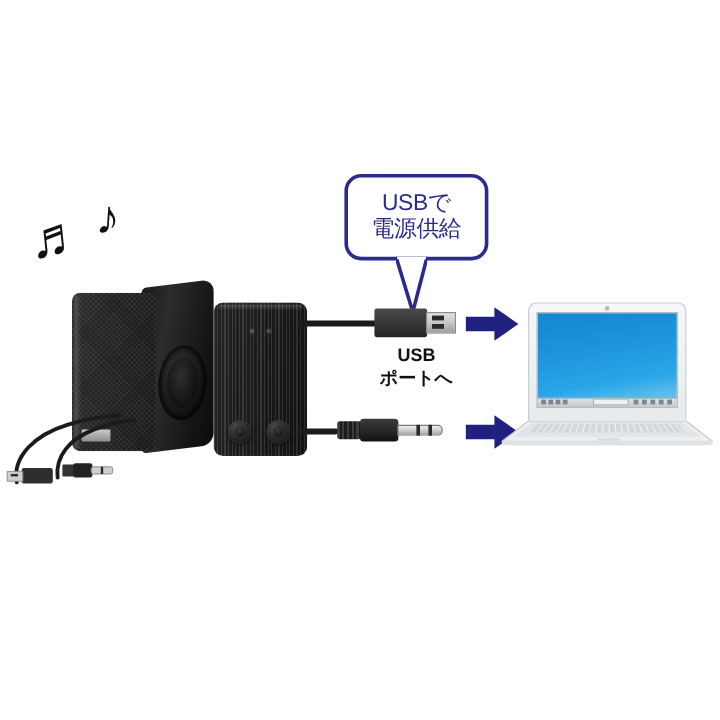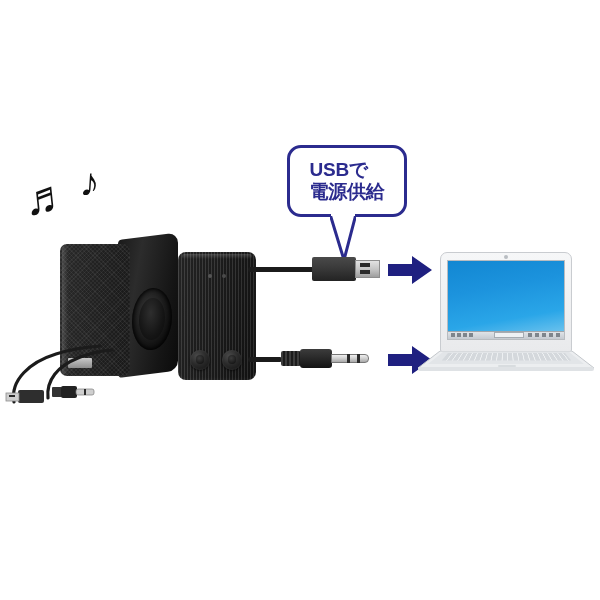--- a/index.html
+++ b/index.html
@@ -61,25 +61,26 @@
     position: absolute;
     left: 0;
     top: 0;
     width: 100%;
     height: 100%;
     display: flex;
     flex-direction: column;
     align-items: center;
     justify-content: center;
     color: #2b2b8e;
-    font-weight: bold;
+    font-weight: normal;
     font-size: 19px;
     line-height: 1.15;
     letter-spacing: -0.3px;
     white-space: pre;
+    text-align: center;
   }
   #speech-bubble-tail {
     left: 330px;
     top: 214px;
     width: 26px;
     height: 46px;
   }
 
   
   #speaker-left {
@@ -430,20 +431,22 @@
     <div class="abs" id="audio-ring-2"></div>
   </div>
 
   <svg class="abs" id="arrow-usb" viewBox="0 0 44 30">
     <polygon points="0,9 24,9 24,1 44,15 24,29 24,21 0,21" fill="#1f2080"></polygon>
   </svg>
   <svg class="abs" id="arrow-audio" viewBox="0 0 44 30">
     <polygon points="0,9 24,9 24,1 44,15 24,29 24,21 0,21" fill="#1f2080"></polygon>
   </svg>
 
+  <div class="abs caption" id="label-usb-port">USB
+ポートへ</div>
 
   <div class="abs" id="laptop">
     <div class="abs" id="laptop-lid"></div>
     <div class="abs" id="laptop-webcam"></div>
     <div class="abs" id="laptop-screen"></div>
     <div class="abs" id="laptop-taskbar"></div>
     <div class="taskbar-icon" style="left:33px"></div>
     <div class="taskbar-icon" style="left:39px"></div>
     <div class="taskbar-icon" style="left:45px"></div>
     <div class="taskbar-icon" style="left:51px"></div>

